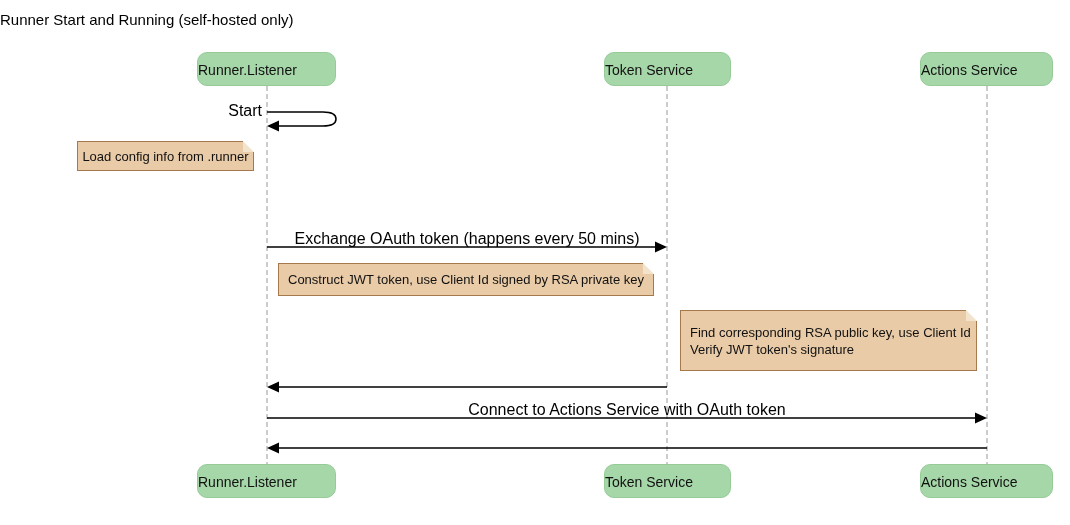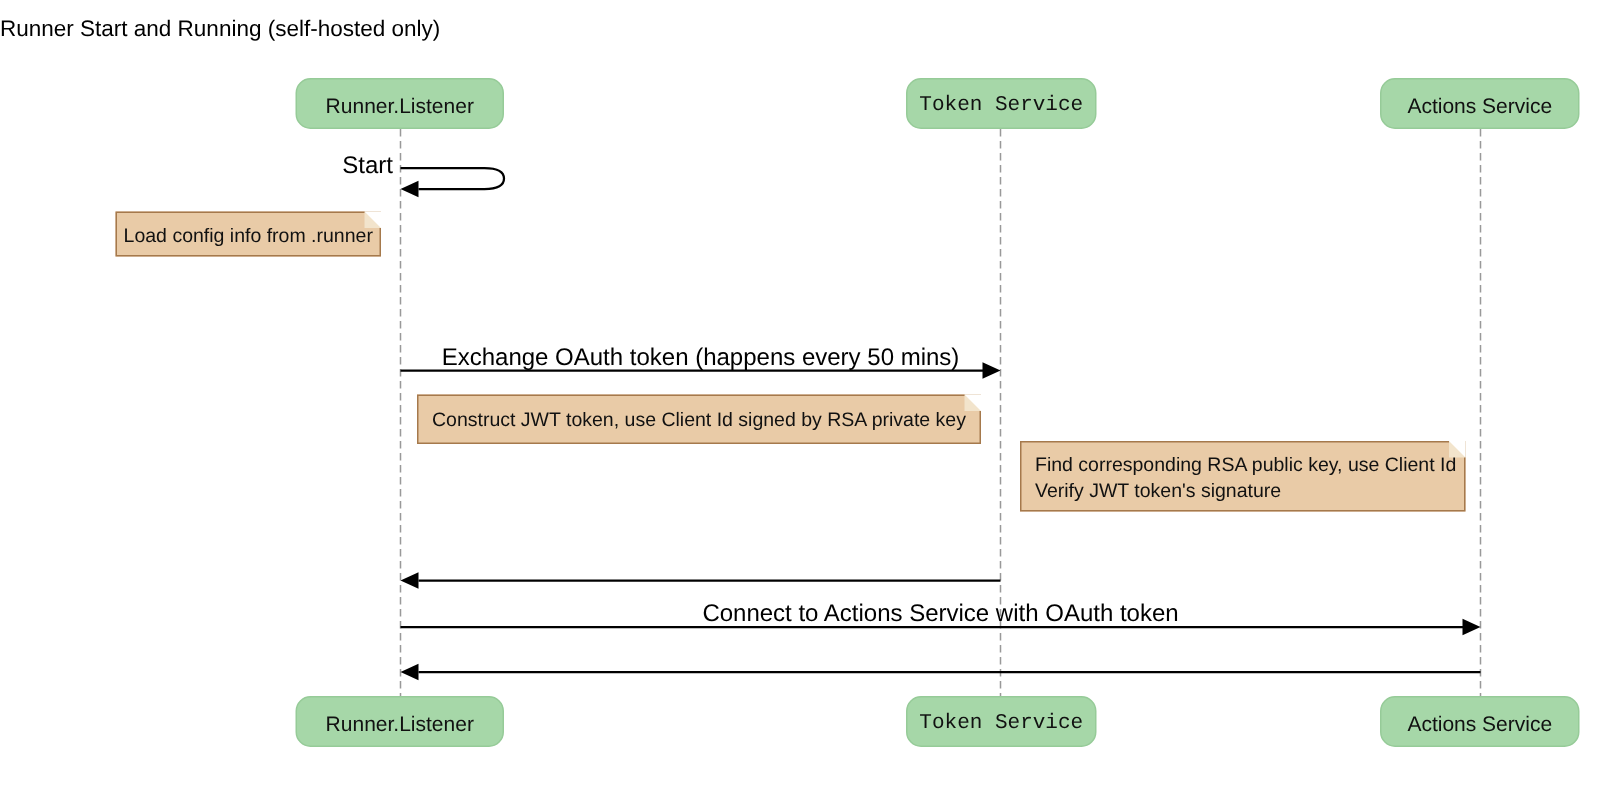--- a/index.html
+++ b/index.html
@@ -15,25 +15,25 @@
     position:absolute; left:0; top:11px; width:100%;
     text-align:left; font-size:15px; font-weight:normal;
     color:var(--text, #000);
   }
   .layer { position:absolute; left:0; top:0; }
   .participant {
     position:absolute; height:34px; line-height:34px;
     background:var(--participant_fill, #A6D7A8);
     border:1px solid var(--participant_border, #96CB98);
     border-radius:10px;
-    text-align:center; font-size:14px; color:#111;
+    font-size:14px; color:#111;
     box-sizing:border-box;
   }
   .p-runner  { left:197px; width:139px; }
-  .p-token   { left:604px; width:127px;font-family:Liberation Mono, monospace; }
+  .p-token   { left:604px; width:127px; }
   .p-actions { left:920px; width:133px; }
   .row-top .participant, .p-top { top:52px; }
   .p-bottom { top:464px; }
   .msg-label {
     position:absolute; height:16px; line-height:16px;
     font-size:16px; text-align:center; white-space:nowrap;
     color:var(--text, #000);
   }
   .note {
     position:absolute;
@@ -108,18 +108,18 @@
   <div class="msg-label" style="right:808px; top:103px;">Start</div>
   <div class="msg-label" style="left:267px; width:400px; top:231px;">Exchange OAuth token (happens every 50 mins)</div>
   <div class="msg-label" style="left:267px; width:720px; top:402px;">Connect to Actions Service with OAuth token</div>
 
   <div class="note" style="left:77px; top:141px; width:177px; height:30px;">
     <span>Load config info from .runner</span>
   </div>
   <div class="note" style="left:278px; top:263px; width:376px; height:33px;">
     <span>Construct JWT token, use Client Id signed by RSA private key</span>
   </div>
-  <div class="note left-align" style="left:680px; top:294px; width:297px; height:47px;">
+  <div class="note left-align" style="left:680px; top:310px; width:297px; height:61px;">
     <span>Find corresponding RSA public key, use Client Id</span>
     <span>Verify JWT token's signature</span>
   </div>
 
 </div>
 
 </body></html>

